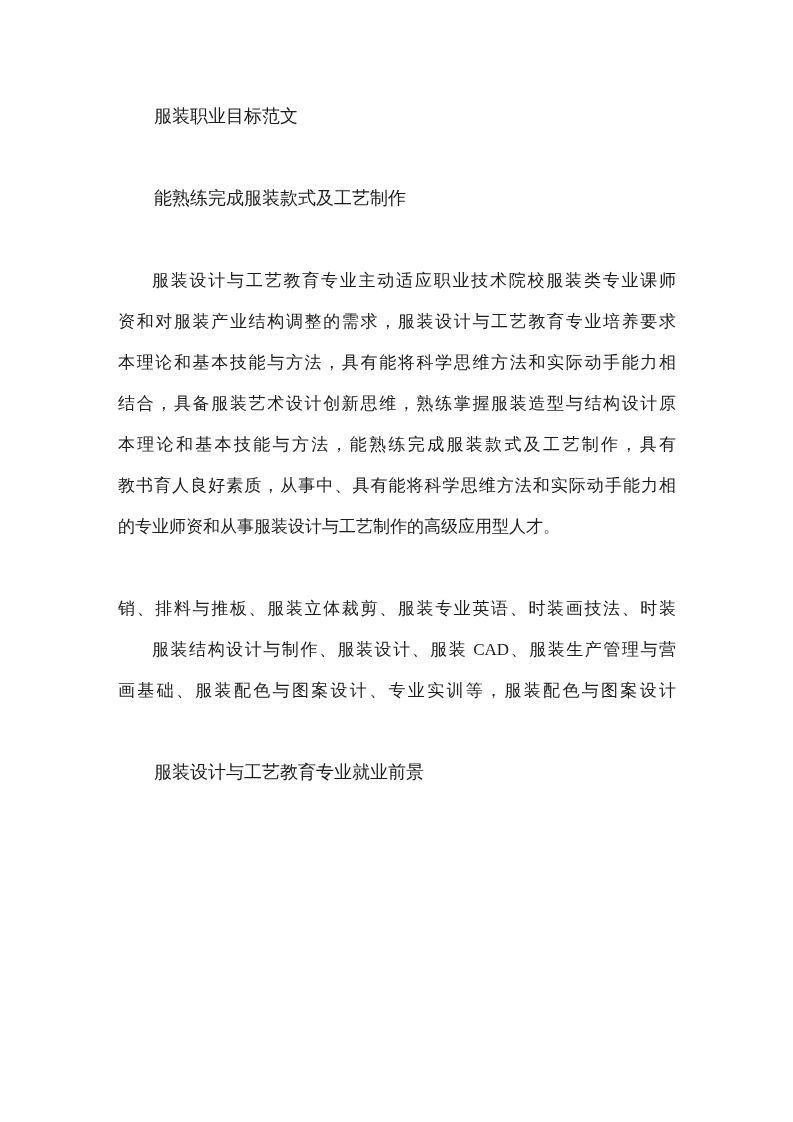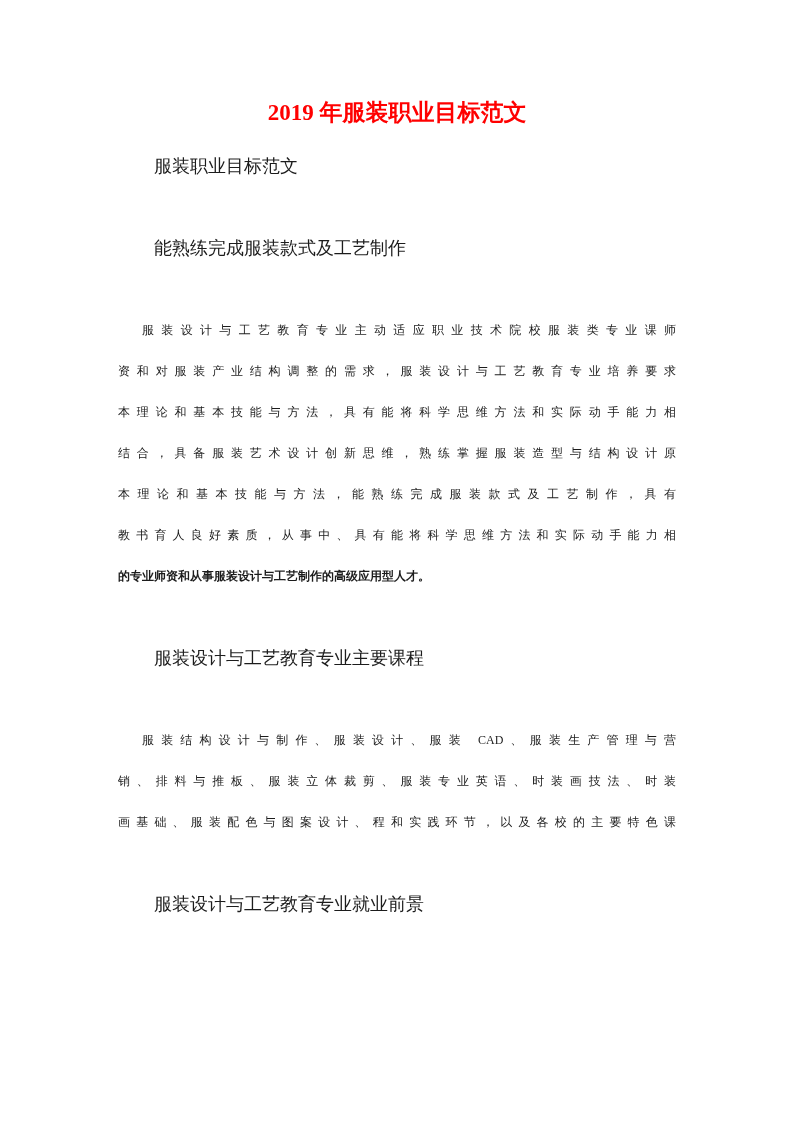--- a/index.html
+++ b/index.html
@@ -32,52 +32,50 @@
   .tline {
     font-size: 18px;
     line-height: 41px;
     text-indent: 2em;
     margin: 0 0 41px 0;
   }
   .para {
     margin: 0 0 41px 0;
   }
   .pl {
-    font-size: 12px;
+    font-size: 17px;
     line-height: 41px;
     text-align: justify;
     text-align-last: justify;
   }
   .pl.first { text-indent: 2em; }
-  .pl.last  { text-align-last: left; font-weight: bold; }
+  .pl.last  { text-align-last: left; }
 </style>
 </head>
 <body>
 
 <div class="doc">
 
-  <h1 class="title">2019 年服装职业目标范文</h1>
 
   <p class="tline">服装职业目标范文</p>
 
   <p class="tline">能熟练完成服装款式及工艺制作</p>
 
   <div class="para">
     <div class="pl first">服装设计与工艺教育专业主动适应职业技术院校服装类专业课师</div>
     <div class="pl">资和对服装产业结构调整的需求，服装设计与工艺教育专业培养要求</div>
     <div class="pl">本理论和基本技能与方法，具有能将科学思维方法和实际动手能力相</div>
     <div class="pl">结合，具备服装艺术设计创新思维，熟练掌握服装造型与结构设计原</div>
     <div class="pl">本理论和基本技能与方法，能熟练完成服装款式及工艺制作，具有</div>
     <div class="pl">教书育人良好素质，从事中、具有能将科学思维方法和实际动手能力相</div>
     <div class="pl last">的专业师资和从事服装设计与工艺制作的高级应用型人才。</div>
   </div>
 
-  <p class="tline">服装设计与工艺教育专业主要课程</p>
 
   <div class="para">
+    <div class="pl">销、排料与推板、服装立体裁剪、服装专业英语、时装画技法、时装</div>
     <div class="pl first">服装结构设计与制作、服装设计、服装 CAD、服装生产管理与营</div>
-    <div class="pl">销、排料与推板、服装立体裁剪、服装专业英语、时装画技法、时装</div>
-    <div class="pl">画基础、服装配色与图案设计、程和实践环节，以及各校的主要特色课</div>
+    <div class="pl">画基础、服装配色与图案设计、专业实训等，服装配色与图案设计</div>
   </div>
 
   <p class="tline">服装设计与工艺教育专业就业前景</p>
 
 </div>
 
 </body></html>

